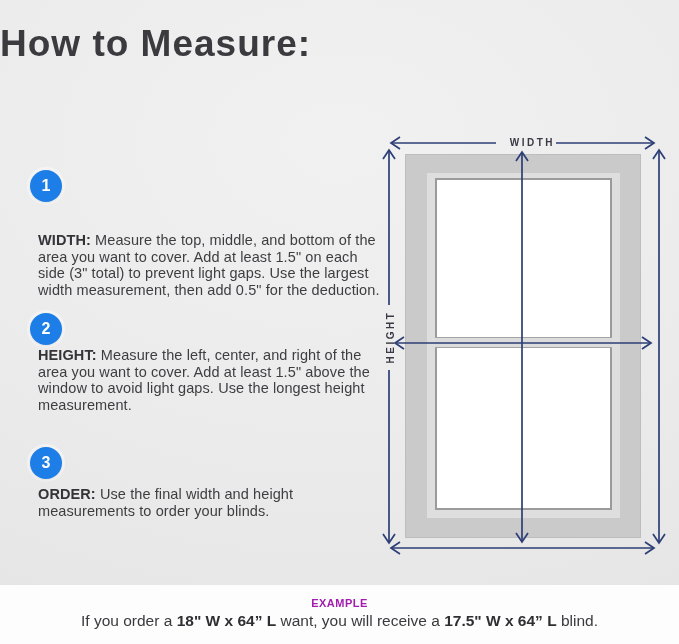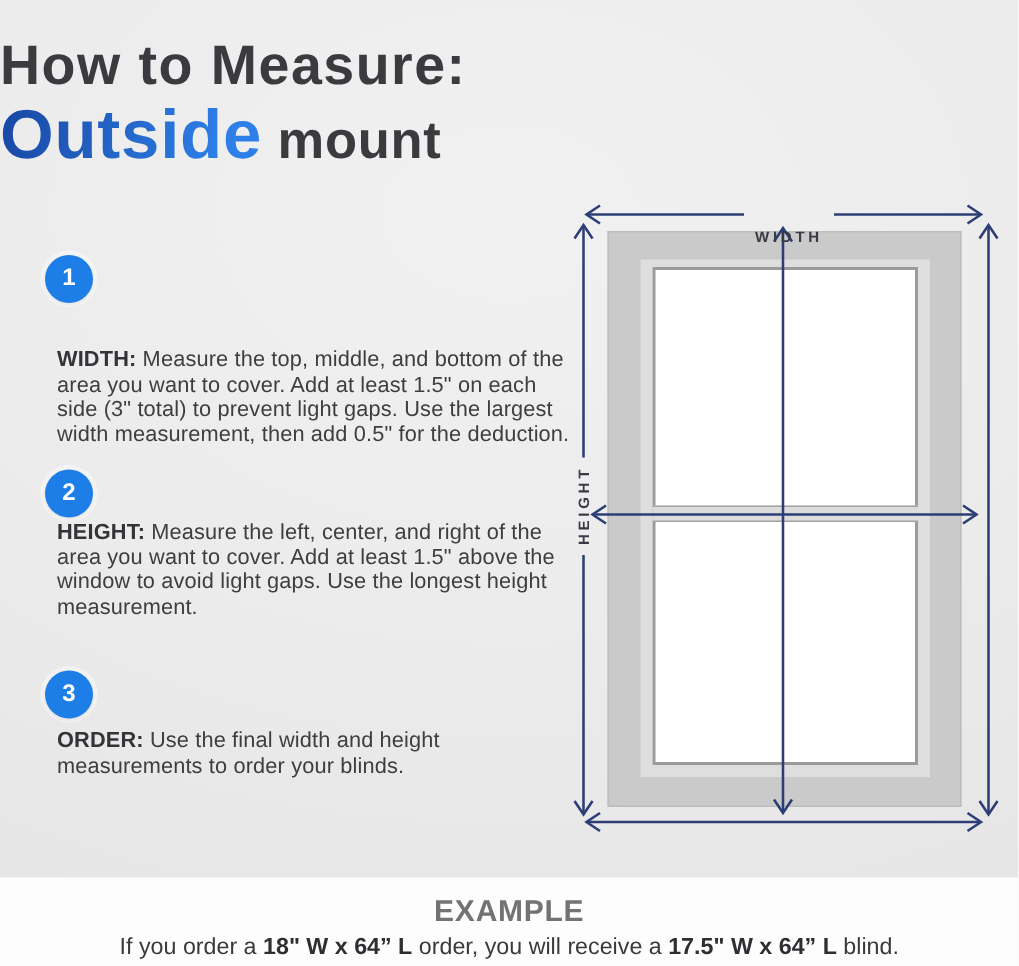--- a/index.html
+++ b/index.html
@@ -59,42 +59,41 @@
     background:#ffffff; border:2px solid #9b9b9b; }
   .win-mullion { position:absolute; left:435px; top:337px; width:177px; height:11px;
     background:#dcdcdc; border-top:1px solid #a3a3a3; border-bottom:1px solid #a3a3a3; }
 
   .measure-svg { position:absolute; left:0; top:0; width:679px; height:644px; }
 
   .dim-label {
     position:absolute; font-size:10px; font-weight:700; letter-spacing:2.5px;
     color:#3a3a44; text-transform:uppercase; white-space:nowrap;
   }
-  .dim-width  { left:497px; top:153px; width:58px; text-align:center; }
+  .dim-width  { left:497px; top:137px; width:58px; text-align:right; }
   .dim-height { left:390px; top:337px; transform: translate(-50%,-50%) rotate(-90deg); }
 
   
   .footer {
     position:absolute; left:0; top:585px; width:679px; height:59px;
     background:#fdfdfd; text-align:center;
   }
   .example-heading {
-    margin-top:12px; font-size:20px; font-weight:700; color:#737373; letter-spacing:0.5px;
+    margin-top:12px; font-size:11px; font-weight:700; color:#a21caf; letter-spacing:0.5px;
   }
   .example-line { margin-top:3px; font-size:15.5px; color:#3a3a3e; }
   .example-line b { color:#2f2f33; }
 </style>
 </head>
 <body>
 
 <div class="canvas">
 
   <div class="title">
     <div class="title-line1">How to Measure:</div>
-    <div class="title-line2"><span class="title-highlight">Outside</span><span class="title-suffix"> mount</span></div>
   </div>
 
   <div class="step-badge badge-1">
       <span>1</span>
     </div>
   <p class="step-text text-1"><span class="step-label">WIDTH:</span><span> Measure the top, middle, and bottom of the area you want to cover. Add at least 1.5" on each side (3" total) to prevent light gaps. Use the largest width measurement, then add 0.5" for the deduction.</span></p>
 
   <div class="step-badge badge-2">
       <span>2</span>
     </div>
@@ -149,16 +148,16 @@
       <path d="M404 337 L395 343 L404 349"></path>
         <path d="M642 337 L651 343 L642 349"></path>
     </g>
   </svg>
 
   <div class="dim-label dim-width">WIDTH</div>
   <div class="dim-label dim-height">HEIGHT</div>
 
   <div class="footer">
     <div class="example-heading">EXAMPLE</div>
-    <div class="example-line"><span>If you order a </span><b>18" W x 64” L</b><span> order, you will receive a </span><b>17.5" W x 64” L</b><span> blind.</span></div>
+    <div class="example-line"><span>If you order a </span><b>18" W x 64” L</b><span> want, you will receive a </span><b>17.5" W x 64” L</b><span> blind.</span></div>
   </div>
 
 </div>
 
 </body></html>

